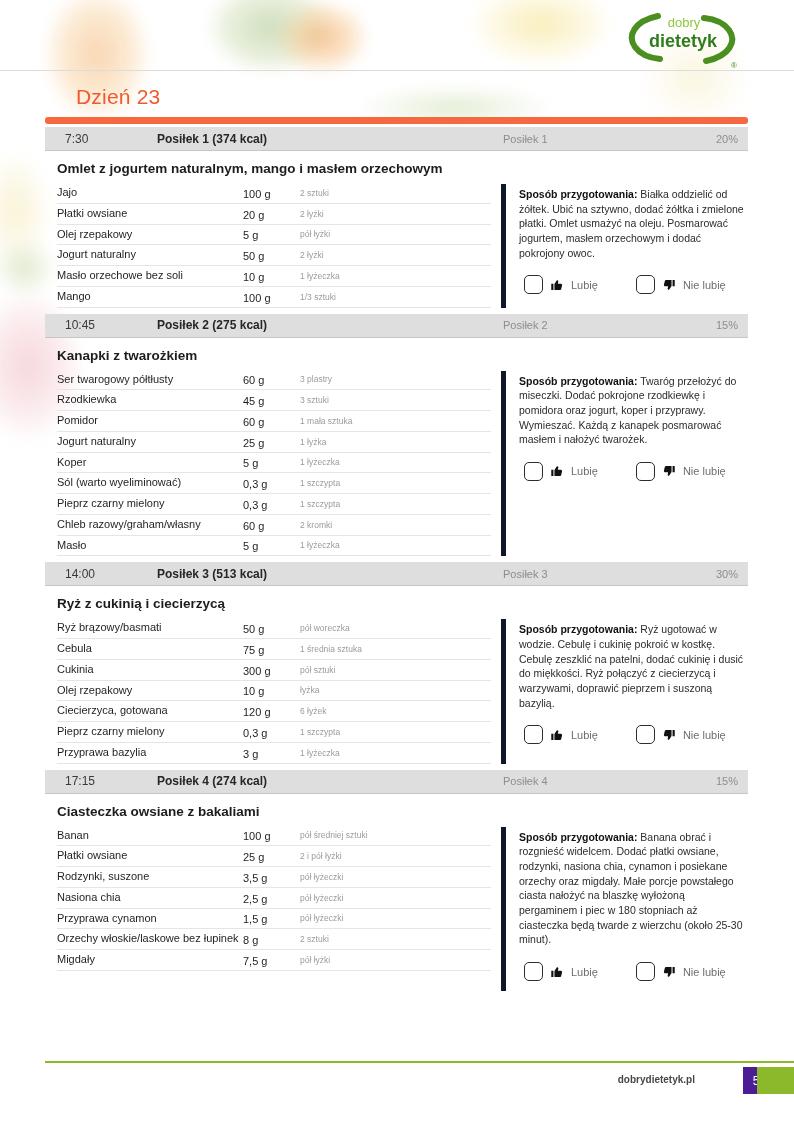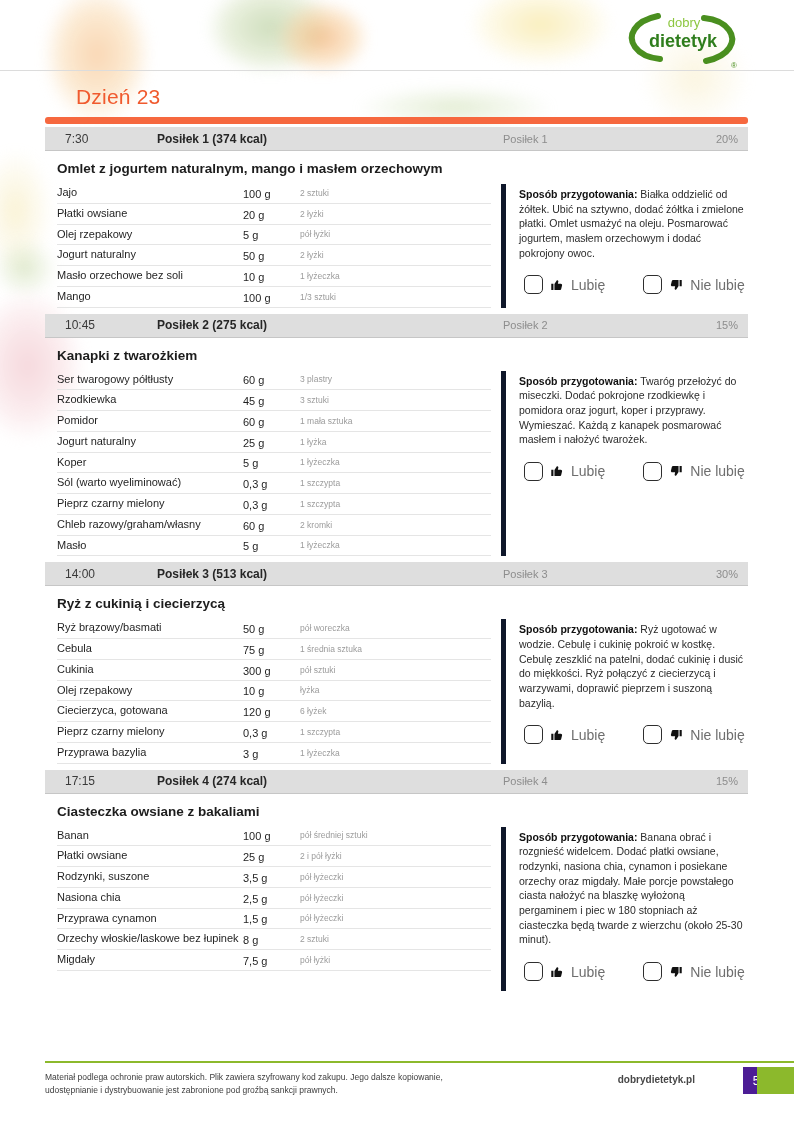--- a/index.html
+++ b/index.html
@@ -39,21 +39,21 @@
   .ing-row{display:flex;align-items:flex-end;border-bottom:1px solid #e5e5e5;padding:3px 0;min-height:13px;}
   .ing-name{width:186px;font-size:11px;color:#1f1f1f;line-height:1.25;}
   .ing-qty{width:57px;font-size:11px;color:#1f1f1f;}
   .ing-measure{width:80px;font-size:8.5px;color:#9b9b9b;line-height:1.4;}
   .right-col{flex:1;border-left:5px solid #0f172a;margin-top:33px;padding:3px 2px 10px 13px;}
   .prep{font-size:10.5px;color:#2b2b2b;line-height:1.4;}
   .prep b{color:#111;}
   .likes{display:flex;gap:38px;margin-top:15px;margin-left:5px;}
   .like-item{display:flex;align-items:center;gap:7px;}
   .checkbox{width:17px;height:17px;border:1.7px solid #2e2e2e;border-radius:5px;background:#fff;cursor:pointer;}
-  .like-label{font-size:14px;color:#6e6e6e;}
+  .like-label{font-size:11px;color:#6e6e6e;}
   .thumb{width:14px;height:14px;}
 
   
   .footer-line{position:absolute;top:1061px;left:45px;width:749px;height:2px;background:#8cb92c;}
   .legal{position:absolute;top:1071px;left:45px;width:402px;font-size:8.5px;color:#3d3d3d;line-height:1.55;}
   .site{position:absolute;top:1074px;left:500px;width:195px;text-align:right;font-weight:bold;font-size:10px;color:#474747;}
   .page-num{position:absolute;top:1067px;left:743px;width:33px;height:27px;background:#4c1d95;color:#fff;
             display:flex;align-items:center;justify-content:center;font-size:12px;}
   .edge-bar{position:absolute;top:1067px;left:757px;width:37px;height:27px;background:#8cb92c;}
 </style>
@@ -376,17 +376,16 @@
             </svg>
             <span class="like-label">Nie lubię</span>
           </div>
         </div>
       </div>
     </div>
   </div>
 </div>
 
   <div class="footer-line"></div>
-  <div class="legal">Materiał podlega ochronie praw autorskich. Plik zawiera szyfrowany kod zakupu. Jego dalsze kopiowanie, udostępnianie i dystrybuowanie jest zabronione pod groźbą sankcji prawnych.</div>
   <div class="site">dobrydietetyk.pl</div>
   <div class="page-num">51</div>
   <div class="edge-bar"></div>
 </div>
 
 </body></html>

